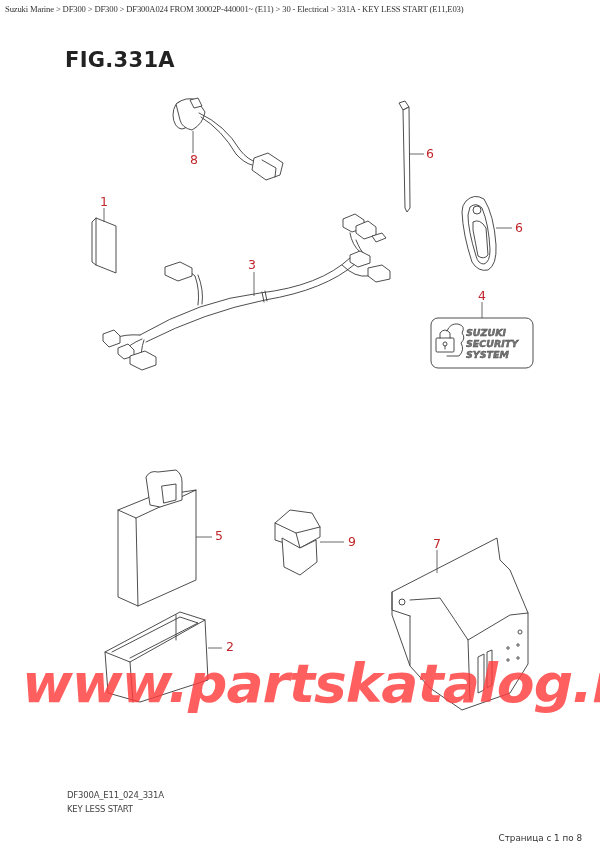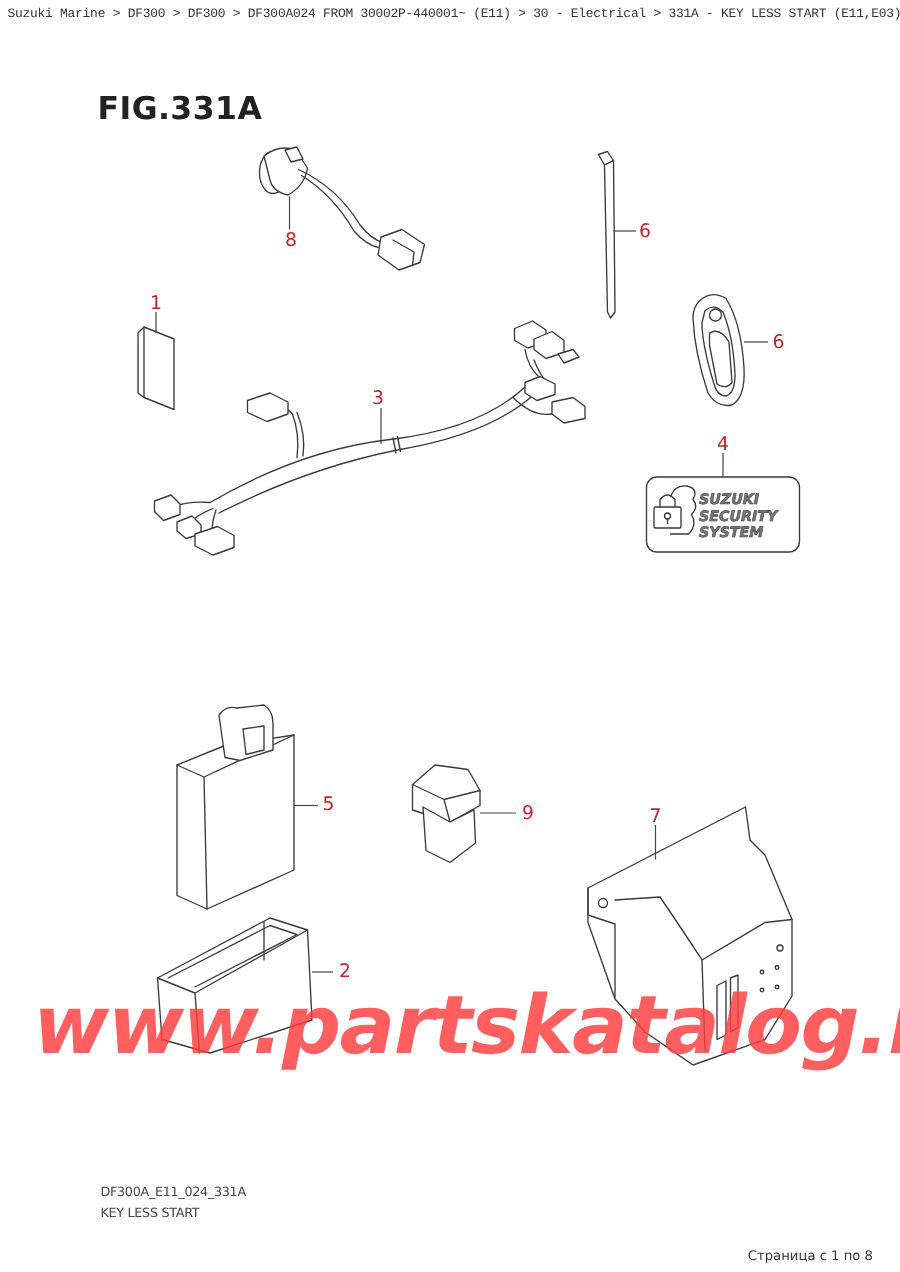--- a/index.html
+++ b/index.html
@@ -1,18 +1,18 @@
 <!DOCTYPE html>
 <html><head>
 <meta charset="utf-8">
 <style>
   html, body { margin: 0; padding: 0; background: #ffffff; }
   body { width: 600px; height: 848px; position: relative; overflow: hidden; font-family: "DejaVu Sans", sans-serif; }
-  .breadcrumb { position: absolute; left: 5px; top: 4px; font-size: 8.6px; color: #333; white-space: nowrap; letter-spacing: -0.15px; font-family: Liberation Mono, monospace; }
-  .fig-title { position: absolute; left: 65px; top: 48px; font-size: 21px; font-weight: bold; color: #222; font-family: "DejaVu Sans", sans-serif; letter-spacing: 0.3px; margin-top: 12px; }
+  .breadcrumb { position: absolute; left: 5px; top: 4px; font-size: 8.6px; color: #333; white-space: nowrap; letter-spacing: -0.15px; font-family: Liberation Serif, serif; }
+  .fig-title { position: absolute; left: 65px; top: 48px; font-size: 21px; font-weight: bold; color: #222; font-family: "DejaVu Sans", sans-serif; letter-spacing: 0.3px; }
   .diagram { position: absolute; left: 0; top: 0; width: 600px; height: 848px; }
   .callout { position: absolute; font-size: 12.5px; color: #c0262b; font-family: "DejaVu Sans", sans-serif; line-height: 1; }
   .watermark { position: absolute; left: 22px; top: 652px; font-size: 54px; font-weight: bold; font-style: italic; color: rgba(255, 60, 60, 0.82); font-family: "DejaVu Sans", sans-serif; letter-spacing: -1px; white-space: nowrap; transform: scaleX(1.02); transform-origin: left top; }
   .footer-code { position: absolute; left: 67px; top: 790px; font-size: 8.5px; color: #444; font-family: "DejaVu Sans", sans-serif; letter-spacing: -0.2px; }
   .footer-name { position: absolute; left: 67px; top: 804px; font-size: 8.5px; color: #444; font-family: "DejaVu Sans", sans-serif; letter-spacing: -0.2px; }
   .page-indicator { position: absolute; right: 18px; top: 833px; font-size: 8.8px; color: #333; font-family: "DejaVu Sans", sans-serif; }
   svg .ln { fill: #fff; stroke: #3a3a3a; stroke-width: 0.9; stroke-linejoin: round; }
   svg .ln2 { fill: none; stroke: #3a3a3a; stroke-width: 0.9; stroke-linecap: round; stroke-linejoin: round; }
   svg .lead { fill: none; stroke: #444; stroke-width: 0.8; }
 </style>

